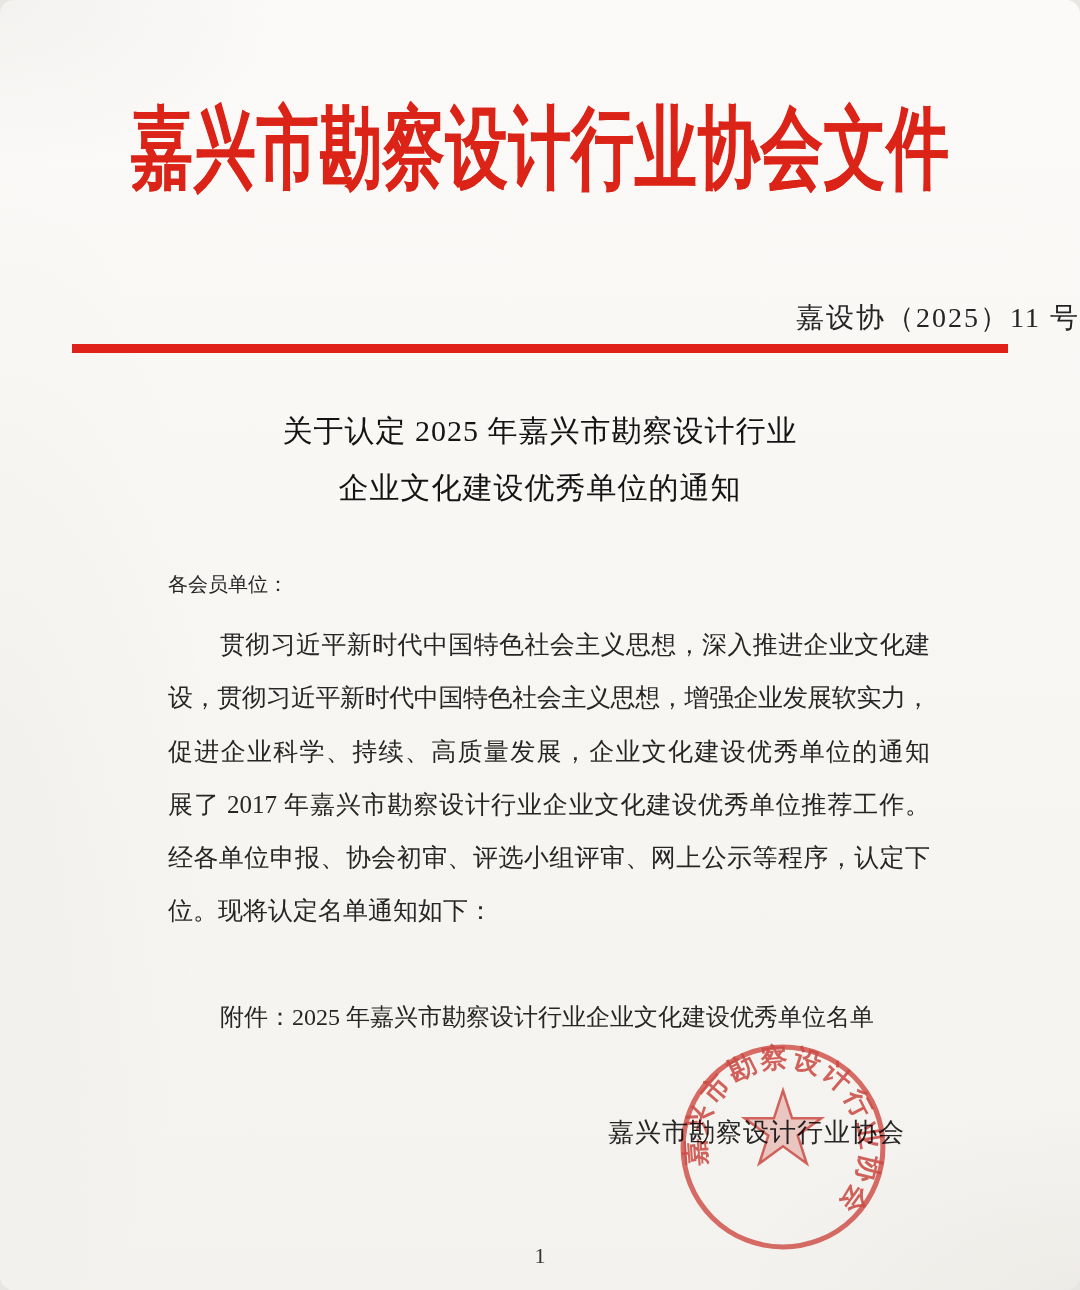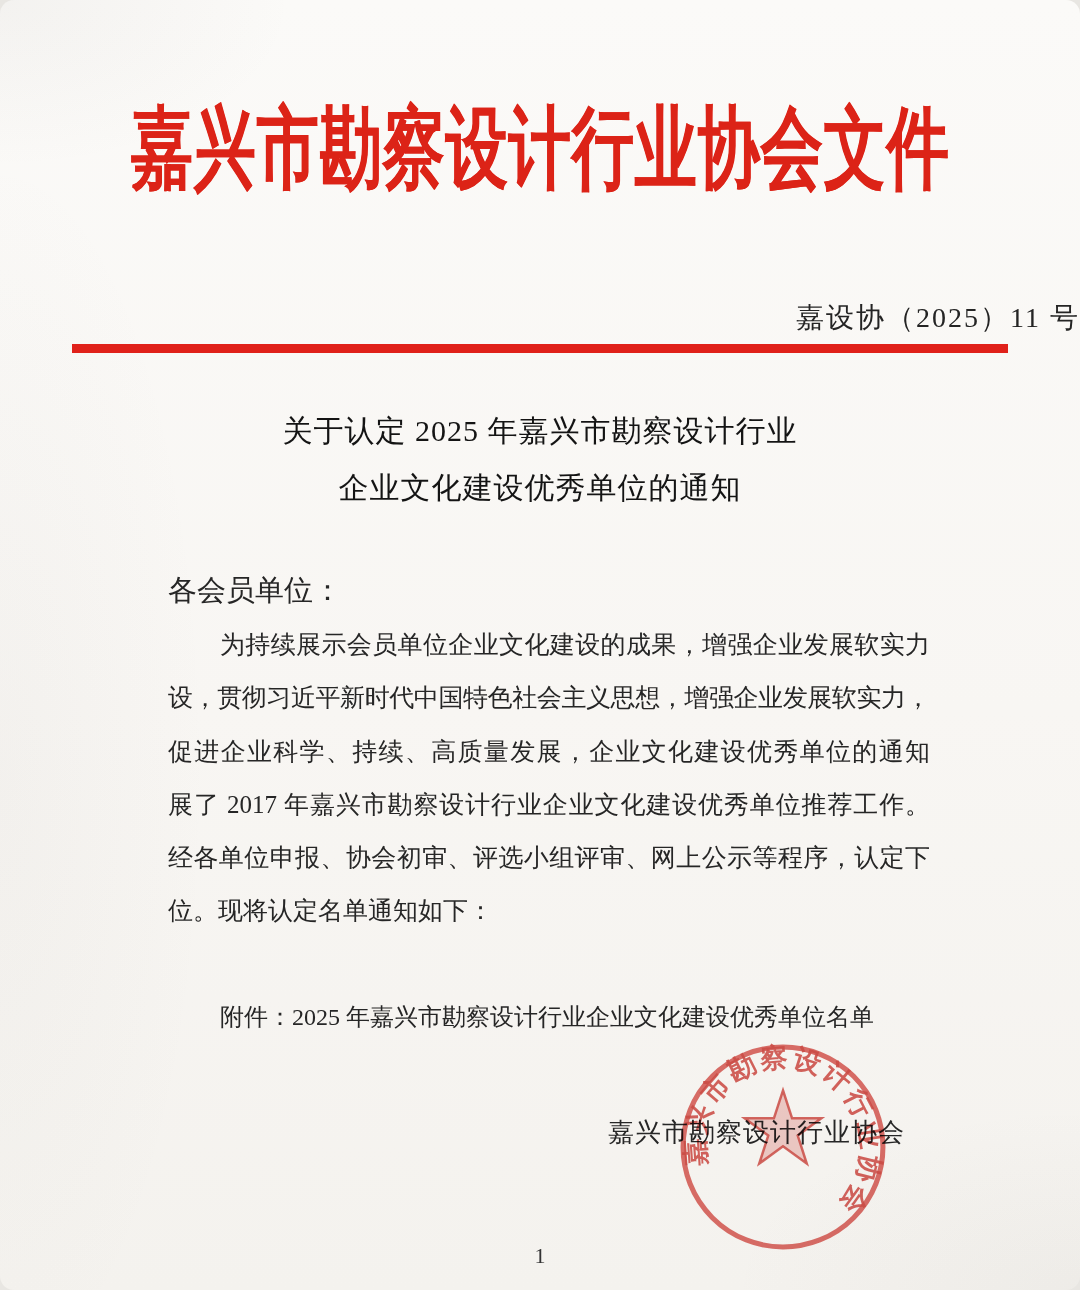--- a/index.html
+++ b/index.html
@@ -39,21 +39,21 @@
     position:absolute; top:344px; left:72px; width:936px; height:9px;
     background:#e0211a;
   }
   .title {
     position:absolute; top:402px; left:0; width:100%;
     text-align:center; font-weight:400; font-size:30px; line-height:57px;
     color:#141414; letter-spacing:1px;
   }
   .salutation {
     position:absolute; top:571px; left:168px;
-    font-size:29px; color:#262626;
+    font-size:20px; color:#262626;
   }
   .para {
     position:absolute; top:618px; left:168px; width:762px;
     font-size:25px; color:#262626;
   }
   .bl {
     height:53.3px; line-height:53.3px;
     text-align:justify; text-align-last:justify;
     overflow:hidden;
   }
@@ -95,21 +95,21 @@
   <div class="red-line"></div>
 
   <div class="title">
     <div>关于认定 2025 年嘉兴市勘察设计行业</div>
     <div>企业文化建设优秀单位的通知</div>
   </div>
 
   <div class="salutation">各会员单位：</div>
 
   <div class="para">
-    <div class="bl ind">为持续展示会员单位企业文化建设的成果，增强企业发展软实力</div>
+    <div class="bl ind">贯彻习近平新时代中国特色社会主义思想，深入推进企业文化建</div>
     <div class="bl tight">设，贯彻习近平新时代中国特色社会主义思想，增强企业发展软实力，</div>
     <div class="bl">促进企业科学、持续、高质量发展，企业文化建设优秀单位的通知</div>
     <div class="bl">展了 2017 年嘉兴市勘察设计行业企业文化建设优秀单位推荐工作。</div>
     <div class="bl">经各单位申报、协会初审、评选小组评审、网上公示等程序，认定下</div>
     <div class="bl short">位。现将认定名单通知如下：</div>
   </div>
 
   <div class="attachment">附件：2025 年嘉兴市勘察设计行业企业文化建设优秀单位名单</div>
 
   <div class="sig-org">嘉兴市勘察设计行业协会</div>

